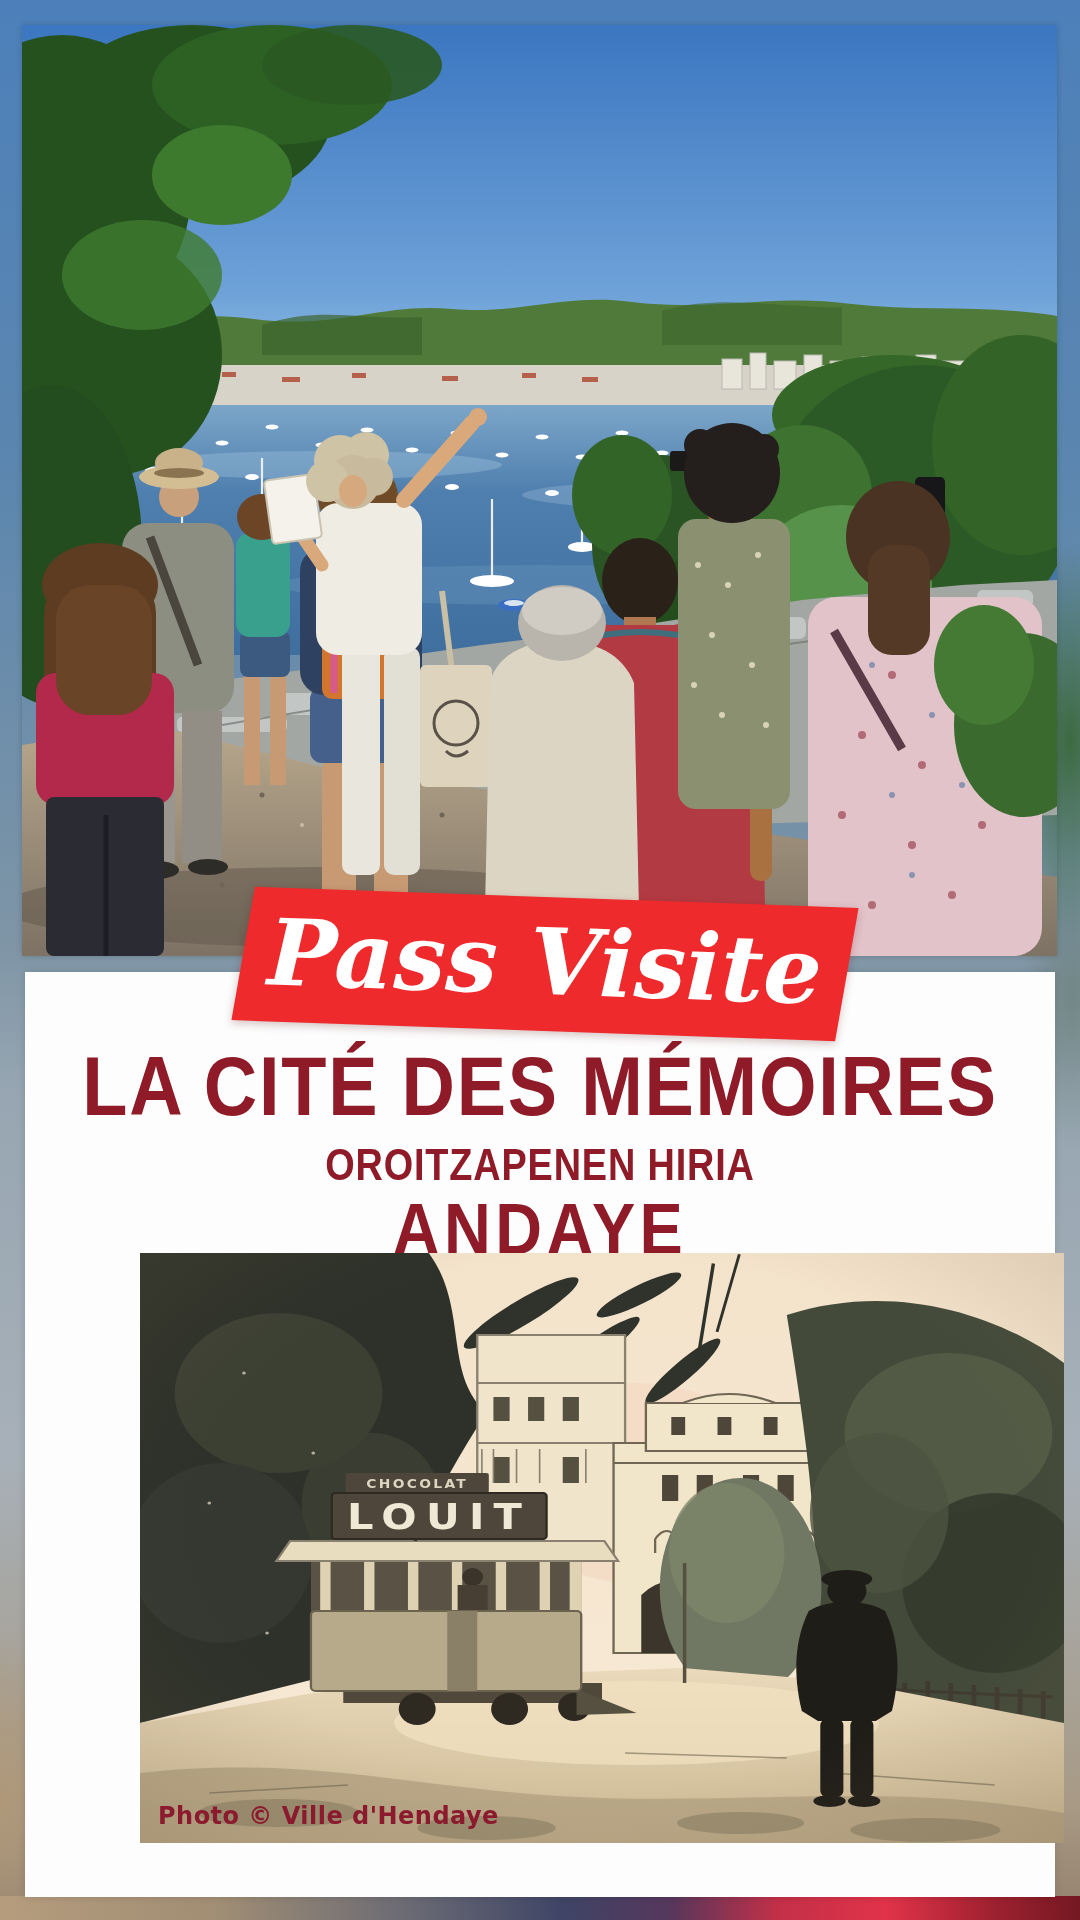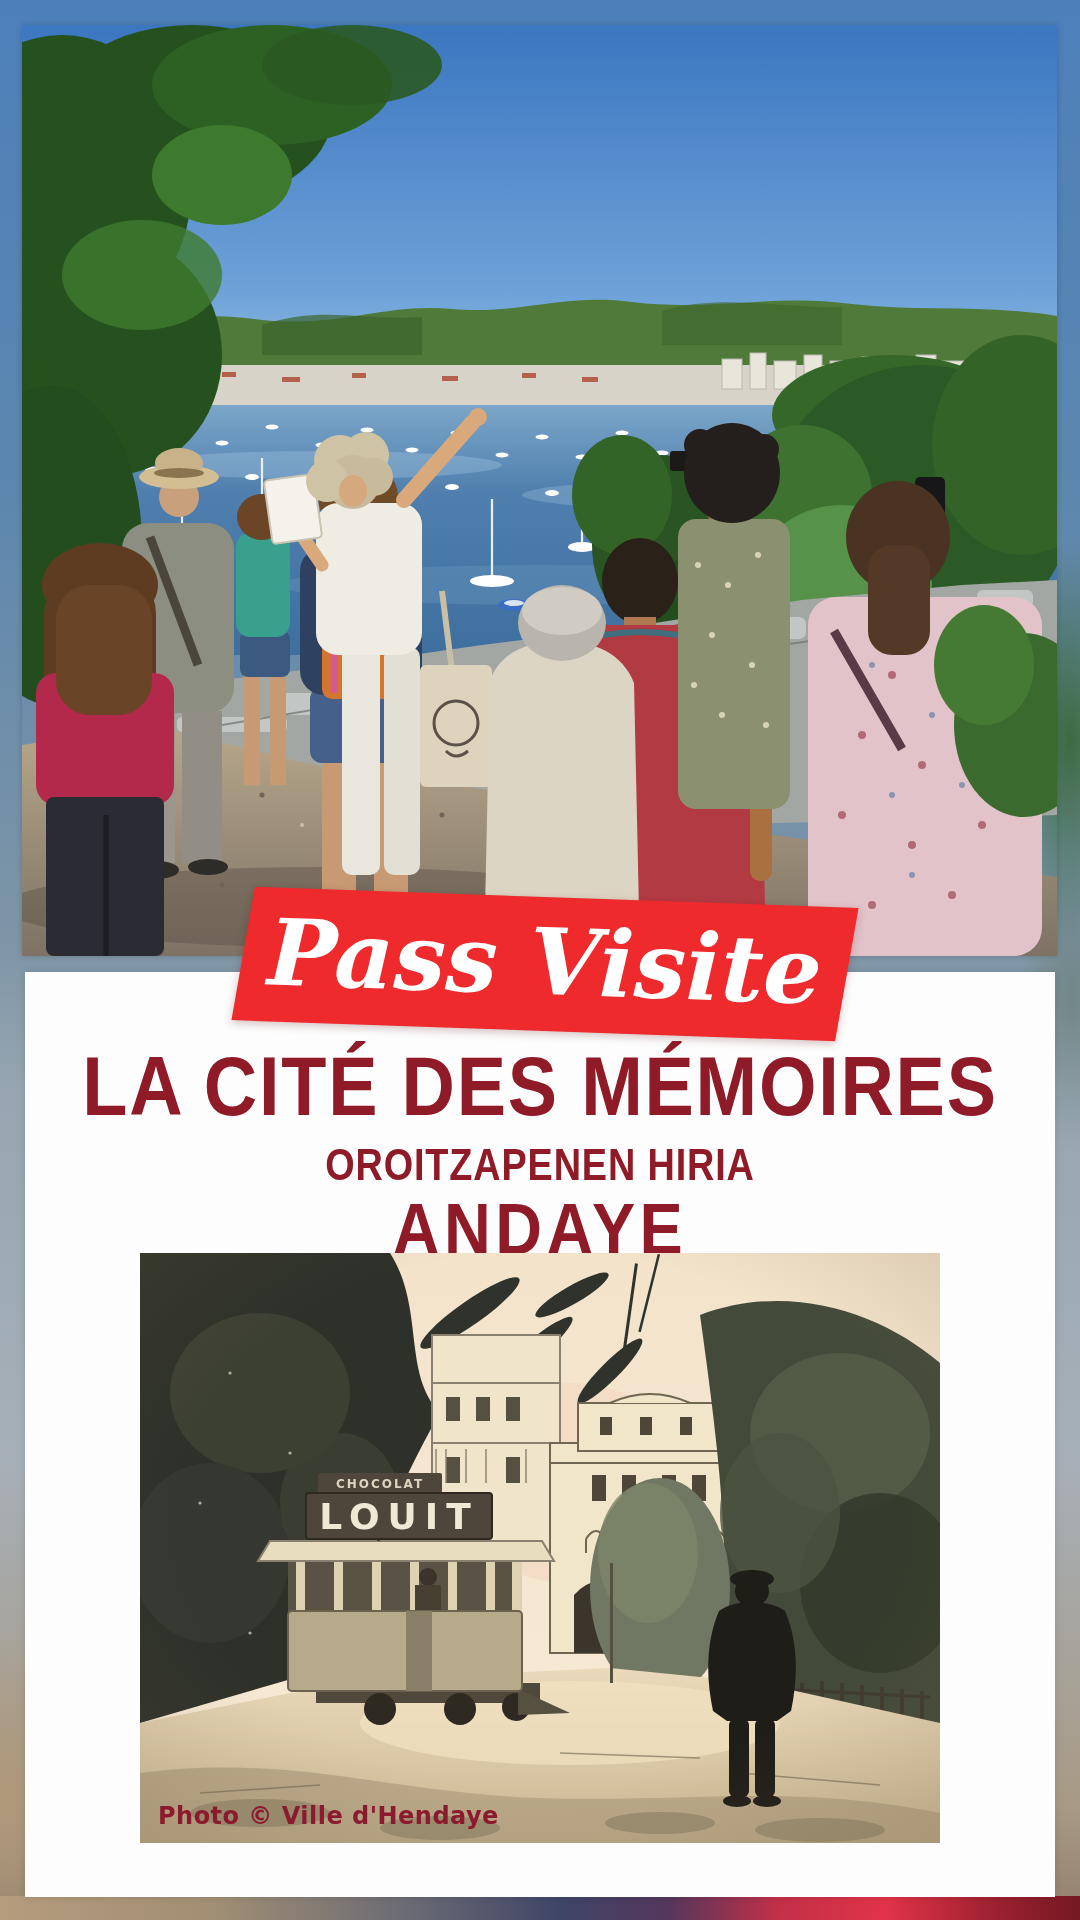--- a/index.html
+++ b/index.html
@@ -15,21 +15,21 @@
                       #a7b0b8 76%,#a89a85 94%,#93806c 100%);}
   .backdrop-bottom{position:absolute;left:0;bottom:0;width:1080px;height:24px;
     background:linear-gradient(90deg,#b59c7d 0%,#a18e74 20%,#6a6a74 38%,#3f4566 52%,
                #55375c 62%,#c23048 72%,#e13349 82%,#9e2130 92%,#741821 100%);}
   
   .photo-top{position:absolute;left:22px;top:25px;width:1035px;height:931px;
              box-shadow:0 0 6px rgba(0,0,0,.18);}
   .photo-top svg{display:block;width:100%;height:100%;}
   .panel{position:absolute;left:25px;top:972px;width:1030px;height:925px;
          background:#fdfdfd;box-shadow:0 0 8px rgba(0,0,0,.12);}
-  .photo-vintage{position:absolute;left:140px;top:1253px;width:800px;height:590px;}
+  .photo-vintage{position:absolute;left:140px;top:1253px;width:924px;height:590px;}
   .photo-vintage svg{display:block;width:100%;height:100%;}
   .caption{position:absolute;left:18px;top:548px;color:#8c1a2e;
            font-family:"DejaVu Sans",sans-serif;font-weight:bold;font-size:25px;
            letter-spacing:.5px;transform:scaleX(.96);transform-origin:left;}
   
   .banner{position:absolute;left:0;top:0;width:1080px;height:1920px;pointer-events:none;}
   .banner-shape{position:absolute;left:243px;top:897px;width:604px;height:134px;
     background:#ee2a2c;transform:rotate(2deg) skewX(-8deg);transform-origin:center;
     box-shadow:0 3px 8px rgba(90,20,20,.25);}
   .banner-label{position:absolute;left:235px;top:893px;width:620px;height:134px;

